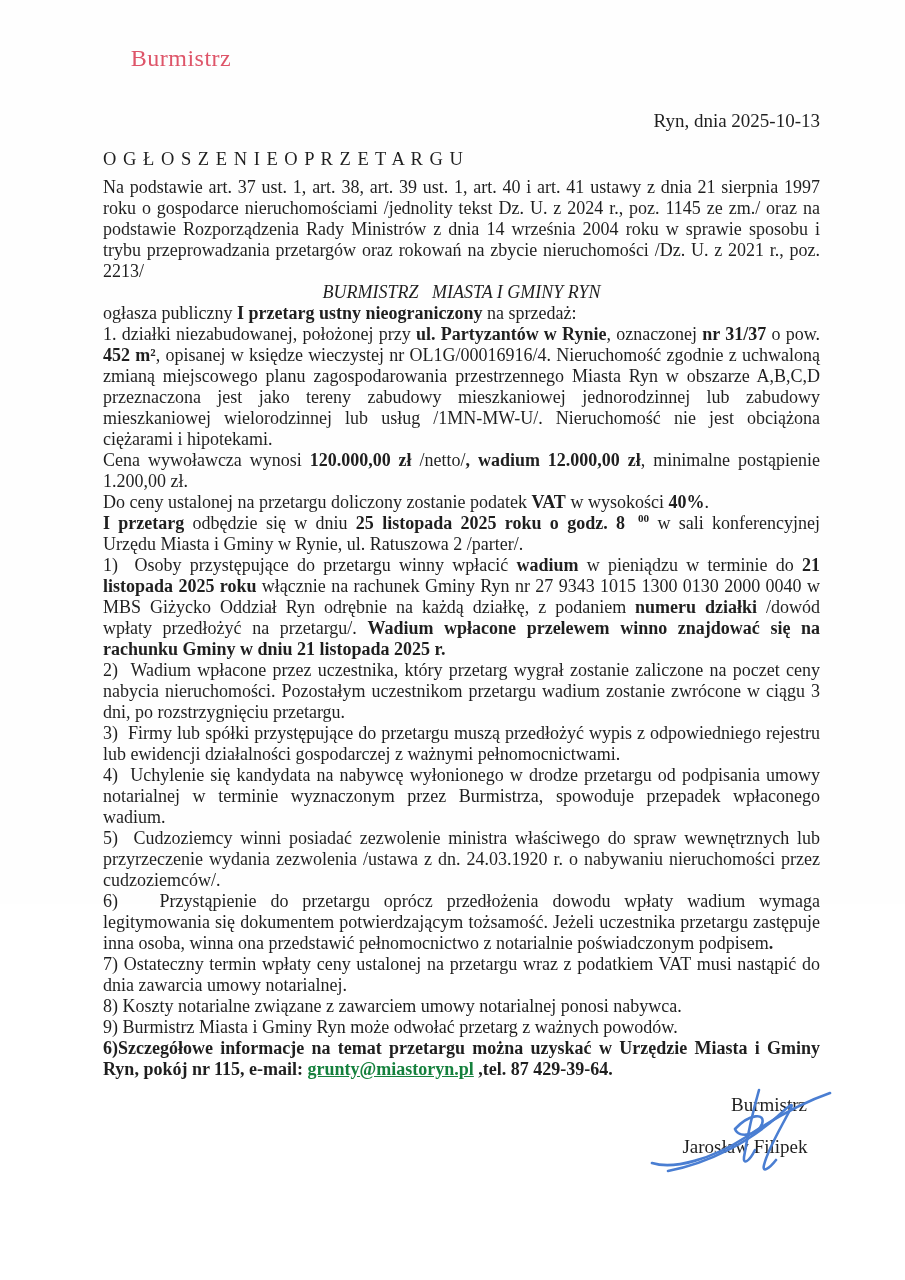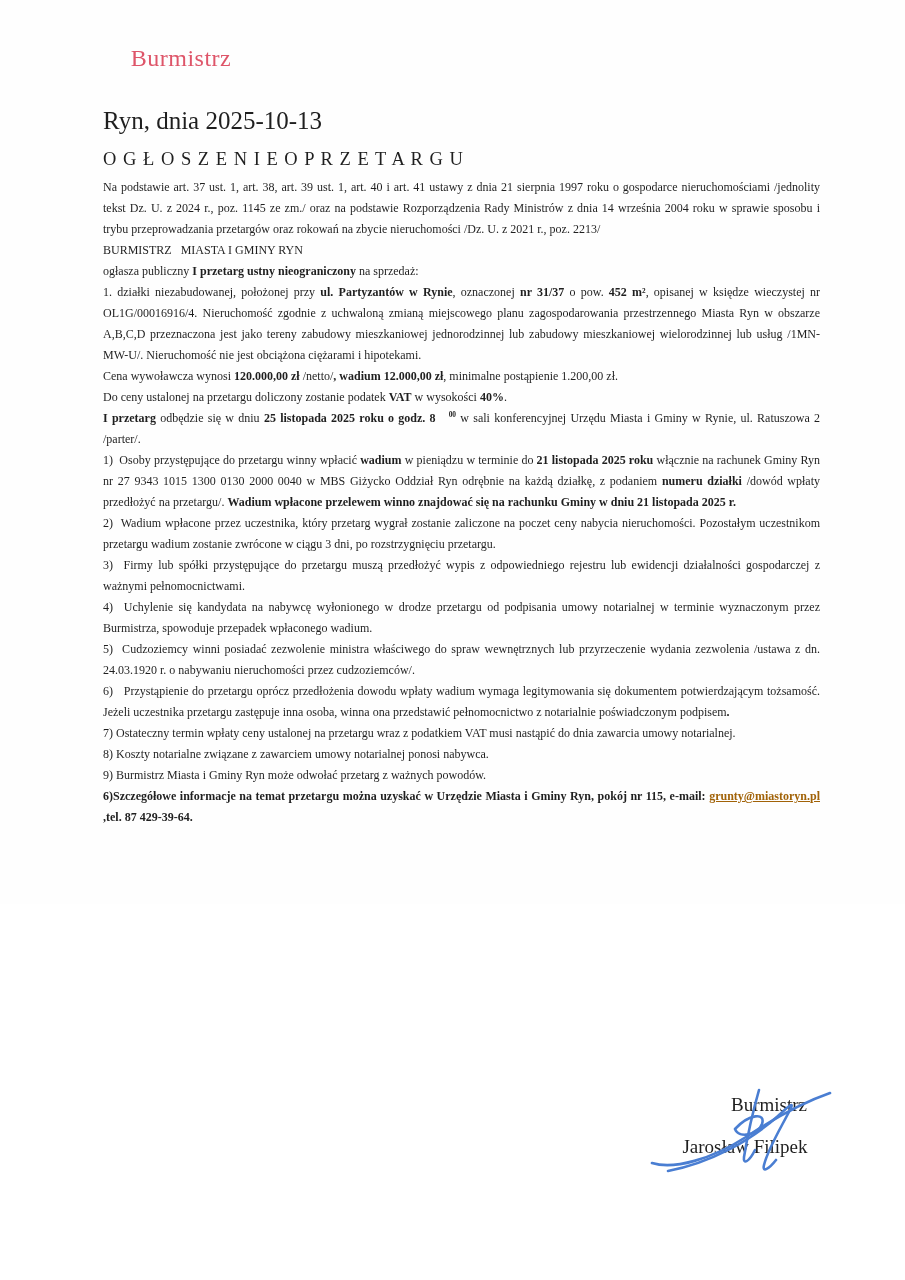--- a/index.html
+++ b/index.html
@@ -23,36 +23,36 @@
     font-size:24px;line-height:33px;
     letter-spacing:0.5px;
   }
   
   .content{
     position:absolute;
     left:103px;top:0;width:717px;
   }
   .date-line{
     margin:0;padding-top:110px;
-    text-align:left;
-    font-size:25px;line-height:22px;
+    text-align:right;
+    font-size:19px;line-height:22px;
   }
   .doc-title{
     margin:16px 0 7px 0;
     text-align:left;
     font-size:18.5px;line-height:22px;
     letter-spacing:1px;
     font-weight:normal;
   }
   .para{
     margin:0;
-    font-size:12px;line-height:21px;
+    font-size:18px;line-height:21px;
     text-align:justify;
   }
-  .para.center{}
+  .para.center{text-align:center;font-style:italic;}
   .para .b{font-weight:bold;}
   .para sup{font-size:0.62em;line-height:0;vertical-align:super;padding-left:13px;}
   .para a{
     font-weight:bold;
     text-decoration:underline;
     cursor:pointer;
   }
   
   .sig-role{
     position:absolute;top:1094px;left:669px;width:200px;
@@ -90,21 +90,21 @@
         <p class="para justify"><span class="b">I przetarg</span><span> odbędzie się w dniu </span><span class="b">25 listopada 2025 roku o godz. 8</span><sup class="b">00</sup><span> w sali konferencyjnej Urzędu Miasta i Gminy w Rynie, ul. Ratuszowa 2 /parter/.</span></p>
         <p class="para justify"><span>1)&nbsp;&nbsp;Osoby przystępujące do przetargu winny wpłacić </span><span class="b">wadium</span><span> w pieniądzu w terminie do </span><span class="b">21 listopada 2025 roku</span><span> włącznie na rachunek Gminy Ryn nr 27 9343 1015 1300 0130 2000 0040 w MBS Giżycko Oddział Ryn odrębnie na każdą działkę, z podaniem </span><span class="b">numeru działki</span><span> /dowód wpłaty przedłożyć na przetargu/. </span><span class="b">Wadium wpłacone przelewem winno znajdować się na rachunku Gminy w dniu 21 listopada 2025 r.</span></p>
         <p class="para justify"><span>2)&nbsp;&nbsp;Wadium wpłacone przez uczestnika, który przetarg wygrał zostanie zaliczone na poczet ceny nabycia nieruchomości. Pozostałym uczestnikom przetargu wadium zostanie zwrócone w ciągu 3 dni, po rozstrzygnięciu przetargu.</span></p>
         <p class="para justify"><span>3)&nbsp;&nbsp;Firmy lub spółki przystępujące do przetargu muszą przedłożyć wypis z odpowiedniego rejestru lub ewidencji działalności gospodarczej z ważnymi pełnomocnictwami.</span></p>
         <p class="para justify"><span>4)&nbsp;&nbsp;Uchylenie się kandydata na nabywcę wyłonionego w drodze przetargu od podpisania umowy notarialnej w terminie wyznaczonym przez Burmistrza, spowoduje przepadek wpłaconego wadium.</span></p>
         <p class="para justify"><span>5)&nbsp;&nbsp;Cudzoziemcy winni posiadać zezwolenie ministra właściwego do spraw wewnętrznych lub przyrzeczenie wydania zezwolenia /ustawa z dn. 24.03.1920 r. o nabywaniu nieruchomości przez cudzoziemców/.</span></p>
         <p class="para justify"><span>6)&nbsp;&nbsp;&nbsp;Przystąpienie do przetargu oprócz przedłożenia dowodu wpłaty wadium wymaga legitymowania się dokumentem potwierdzającym tożsamość. Jeżeli uczestnika przetargu zastępuje inna osoba, winna ona przedstawić pełnomocnictwo z notarialnie poświadczonym podpisem</span><span class="b">.</span></p>
         <p class="para justify"><span>7) Ostateczny termin wpłaty ceny ustalonej na przetargu wraz z podatkiem VAT musi nastąpić do dnia zawarcia umowy notarialnej.</span></p>
         <p class="para justify"><span>8) Koszty notarialne związane z zawarciem umowy notarialnej ponosi nabywca.</span></p>
         <p class="para justify"><span>9) Burmistrz Miasta i Gminy Ryn może odwołać przetarg z ważnych powodów.</span></p>
-        <p class="para justify"><span class="b">6)</span><span class="b">Szczegółowe informacje na temat przetargu można uzyskać w Urzędzie Miasta i Gminy Ryn, pokój nr 115, e-mail: </span><a class="b" style="color: #a16207;">grunty@miastoryn.pl</a><span class="b"> ,tel. 87 429-39-64.</span></p>
+        <p class="para justify"><span class="b">6)</span><span class="b">Szczegółowe informacje na temat przetargu można uzyskać w Urzędzie Miasta i Gminy Ryn, pokój nr 115, e-mail: </span><a class="b" style="color: #15803d;">grunty@miastoryn.pl</a><span class="b"> ,tel. 87 429-39-64.</span></p>
       </div>
   </div>
 
   <div class="sig-role">Burmistrz</div>
   <div class="sig-name">Jarosław Filipek</div>
 
   <svg class="sig-scribble" viewBox="0 0 210 100" xmlns="http://www.w3.org/2000/svg">
     <g fill="none" stroke-linecap="round" stroke-width="2.6">
       <path d="M14,80 C36,87 74,76 108,54 C138,34 166,19 192,10" stroke="#4a7ed2"></path>
       <path d="M30,88 C72,80 112,58 140,33 C150,24 157,17 152,27 C140,50 130,66 126,82 C124,90 131,86 138,77" stroke="#4a7ed2"></path>

